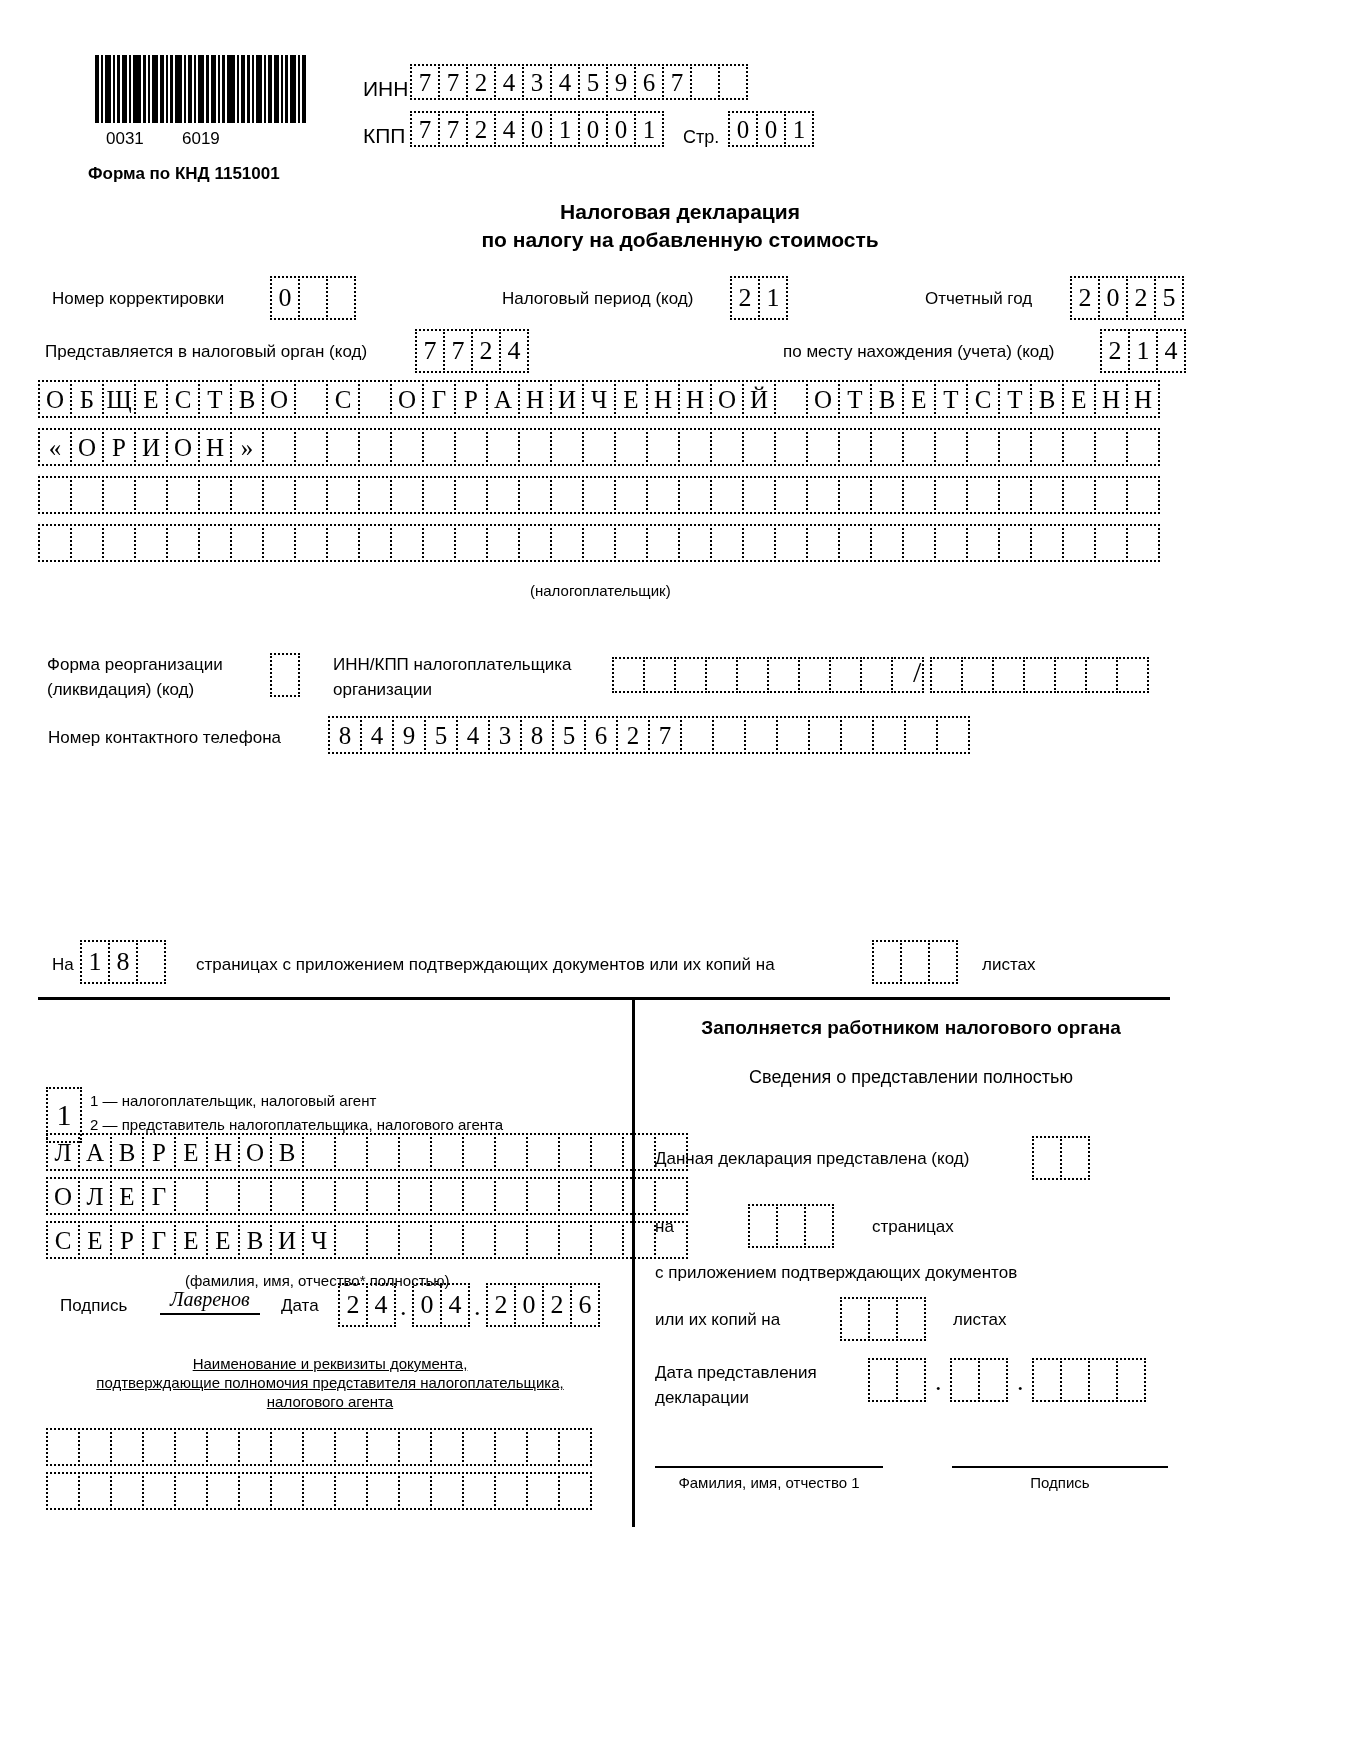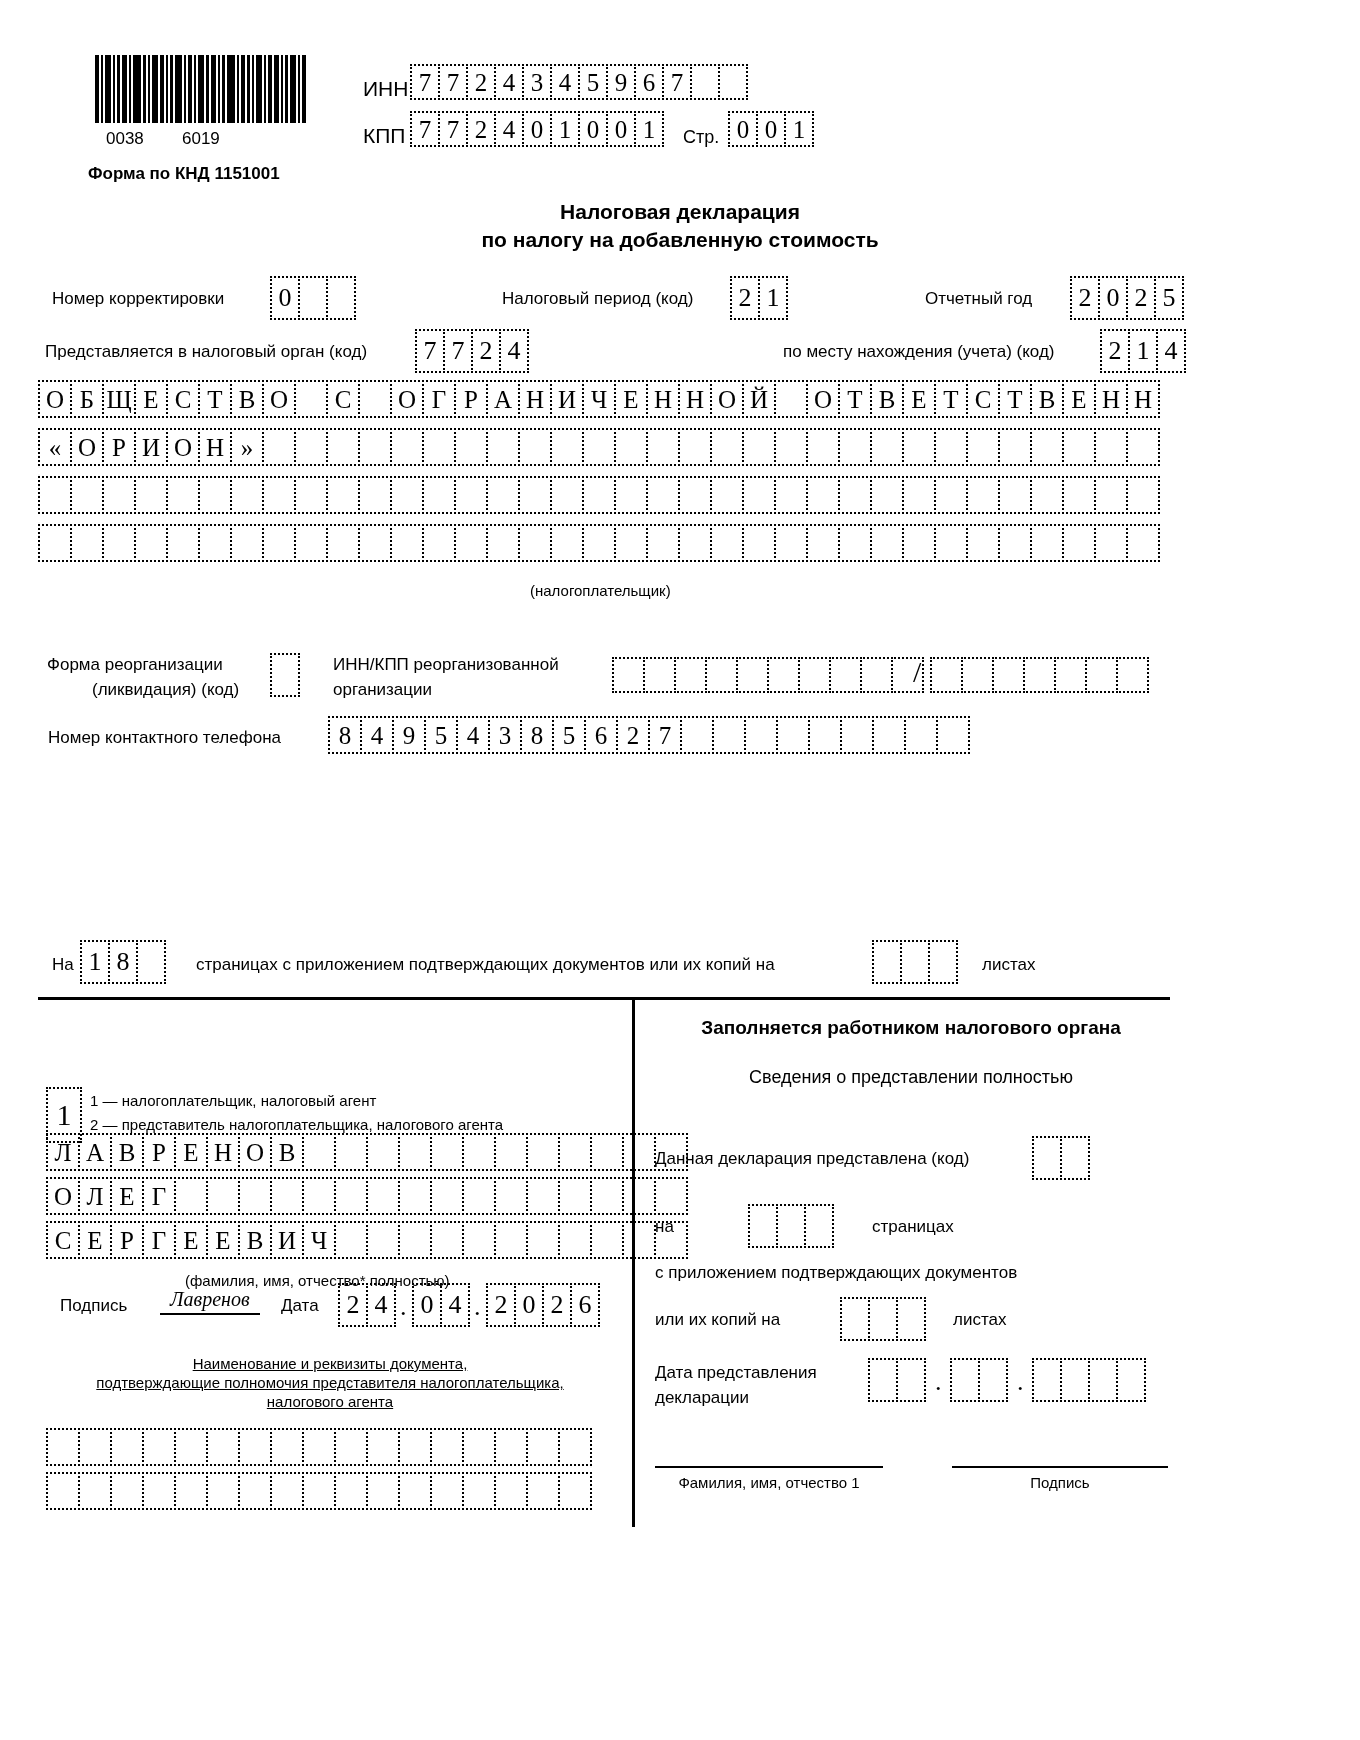--- a/index.html
+++ b/index.html
@@ -98,21 +98,21 @@
         <i style="width: 2px;"></i>
         <i style="width: 4px;"></i>
         <i style="width: 5px;"></i>
         <i style="width: 2px;"></i>
         <i style="width: 3px;"></i>
         <i style="width: 6px;"></i>
         <i style="width: 2px;"></i>
         <i style="width: 4px;"></i>
       </div>
   </div>
-  <div class="abs lbl" style="left:106px;top:130px;font-size:17px;">0038</div>
+  <div class="abs lbl" style="left:106px;top:130px;font-size:17px;">0031</div>
   <div class="abs lbl" style="left:182px;top:130px;font-size:17px;">6019</div>
   <div class="abs lbl bold" style="left:88px;top:165px;font-size:17px;">Форма по КНД 1151001</div>
 
   <div class="abs lbl" style="left:363px;top:78px;font-size:21px;">ИНН</div>
   <div class="abs cells c-md" id="inn-cells" style="left:410px;top:64px;">
       <div class="cell">7</div>
       <div class="cell">7</div>
       <div class="cell">2</div>
       <div class="cell">4</div>
       <div class="cell">3</div>
@@ -330,26 +330,26 @@
       <div class="cell"></div>
       <div class="cell"></div>
       <div class="cell"></div>
       <div class="cell"></div>
       <div class="cell"></div>
     </div>
 
   <div class="abs lbl-sm" style="left:530px;top:583px;text-align:right;">(налогоплательщик)</div>
 
   <div class="abs lbl" style="left:47px;top:656px;">Форма реорганизации</div>
-  <div class="abs lbl" style="left:47px;top:681px;margin-left:45px;">(ликвидация) (код)</div>
+  <div class="abs lbl" style="left:47px;top:681px;">(ликвидация) (код)</div>
   <div class="abs cells c-tall" id="reorg-form-cells" style="left:270px;top:653px;">
       <div class="cell"></div>
     </div>
 
-  <div class="abs lbl" style="left:333px;top:656px;">ИНН/КПП реорганизованной</div>
+  <div class="abs lbl" style="left:333px;top:656px;">ИНН/КПП налогоплательщика</div>
   <div class="abs lbl" style="left:333px;top:681px;">организации</div>
 
   <div class="abs cells c-blank" id="reorg-inn-cells" style="left:612px;top:657px;">
       <div class="cell"></div>
       <div class="cell"></div>
       <div class="cell"></div>
       <div class="cell"></div>
       <div class="cell"></div>
       <div class="cell"></div>
       <div class="cell"></div>

